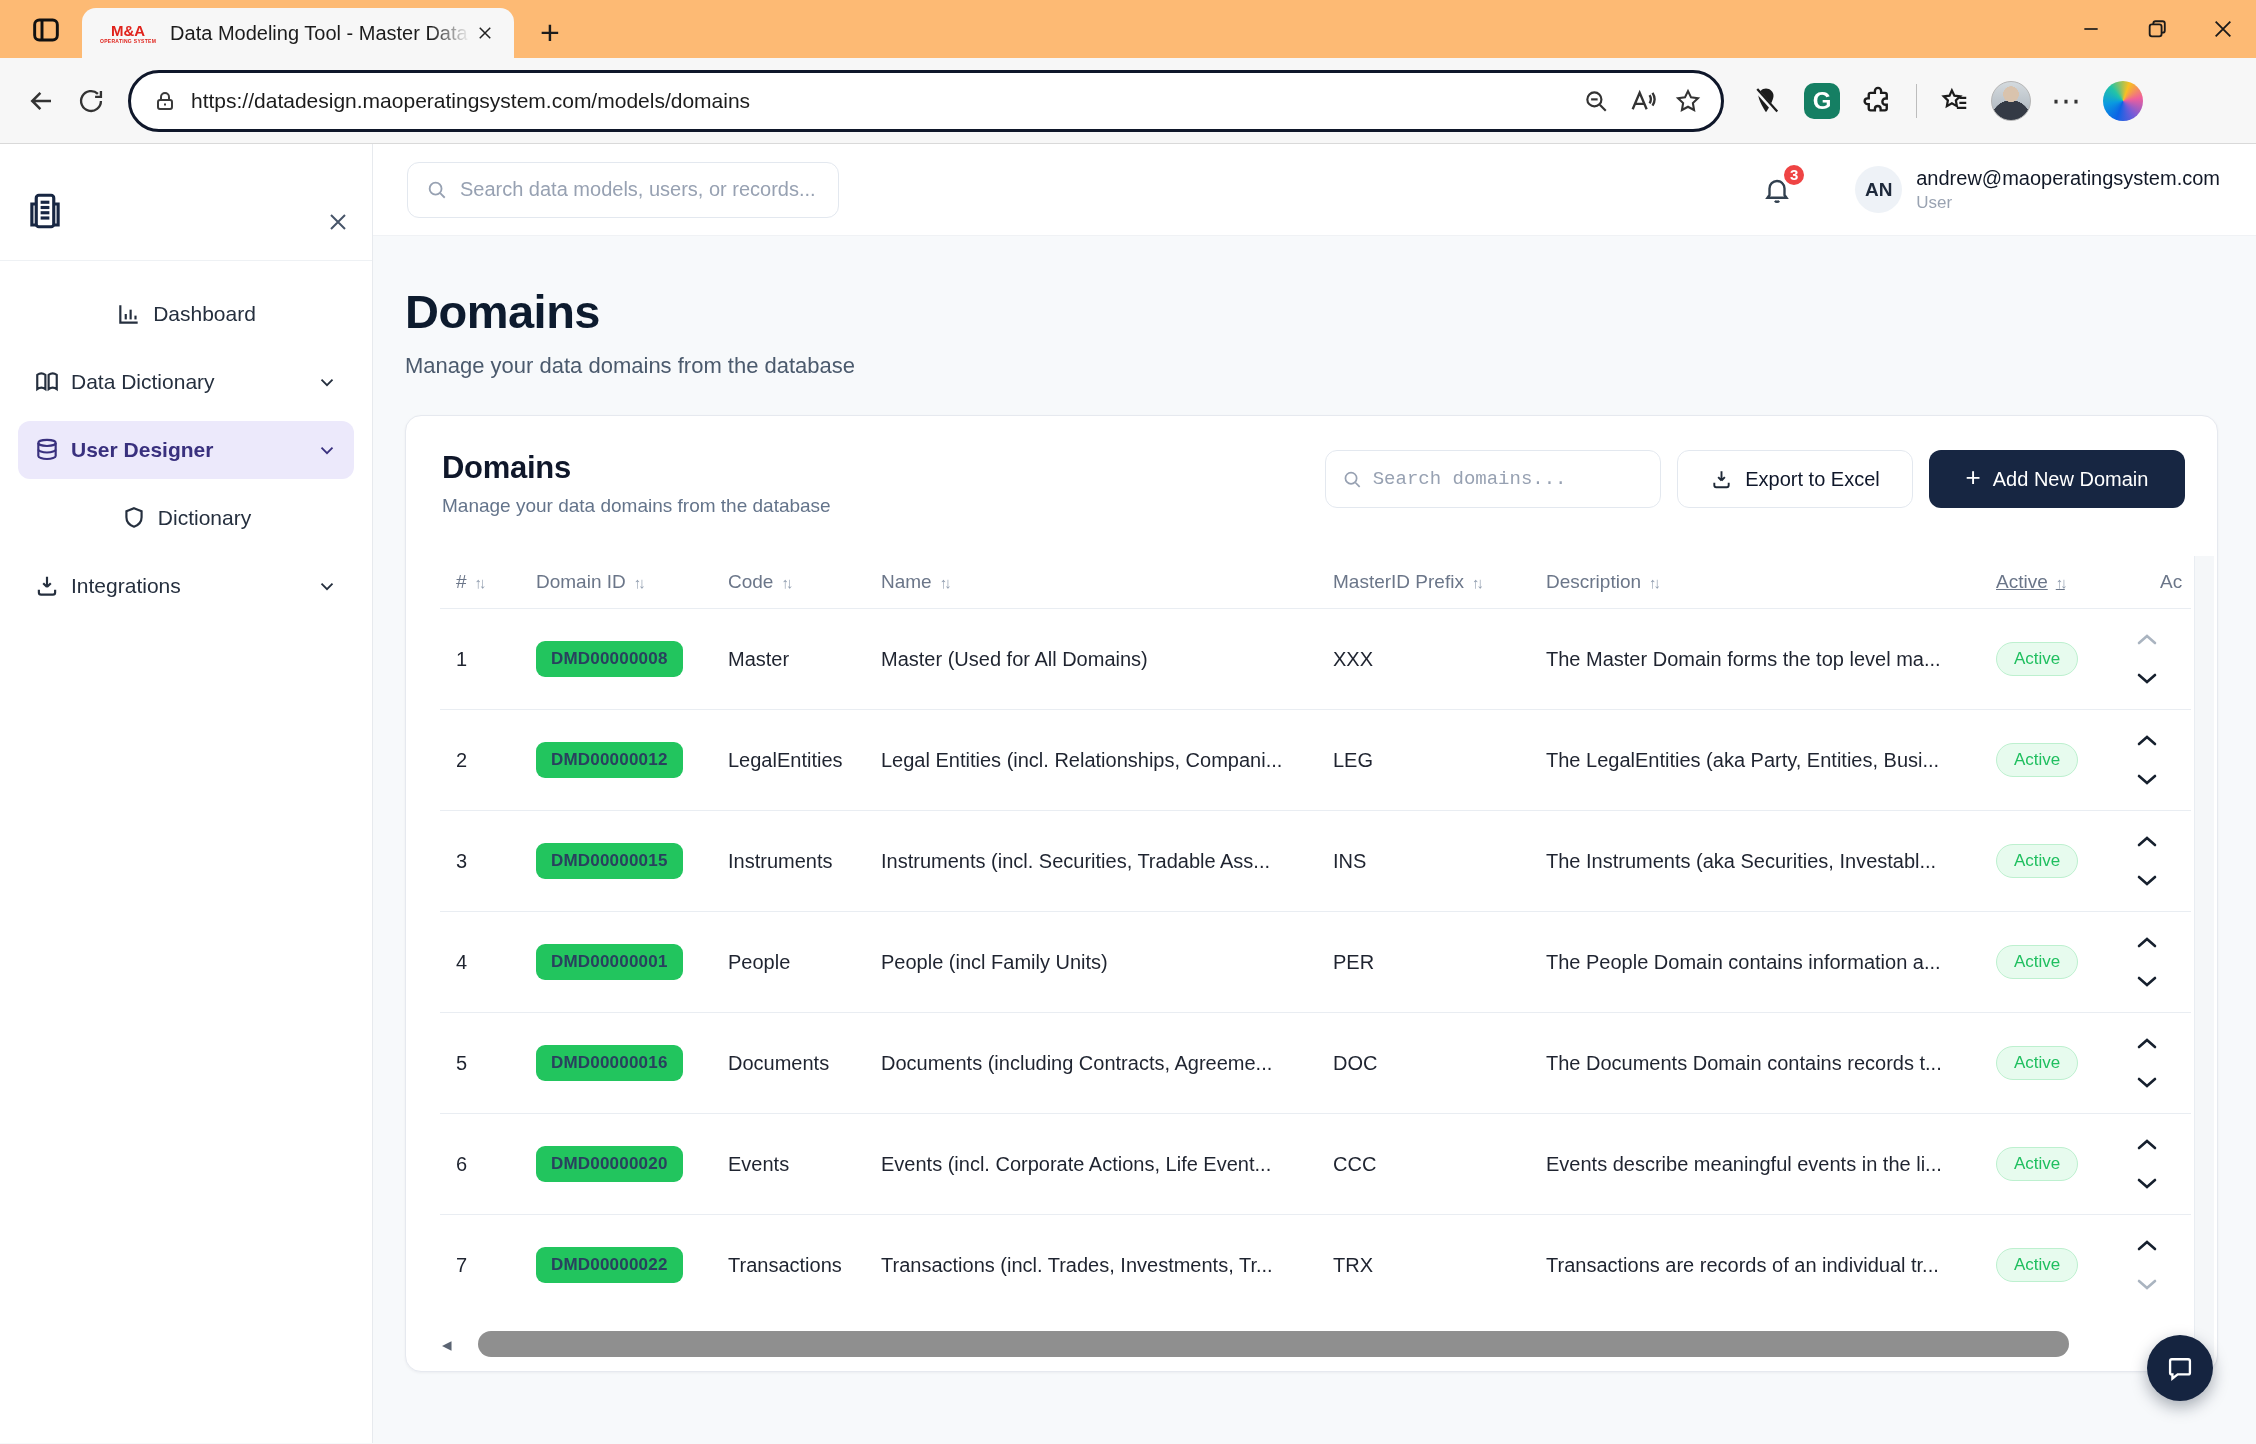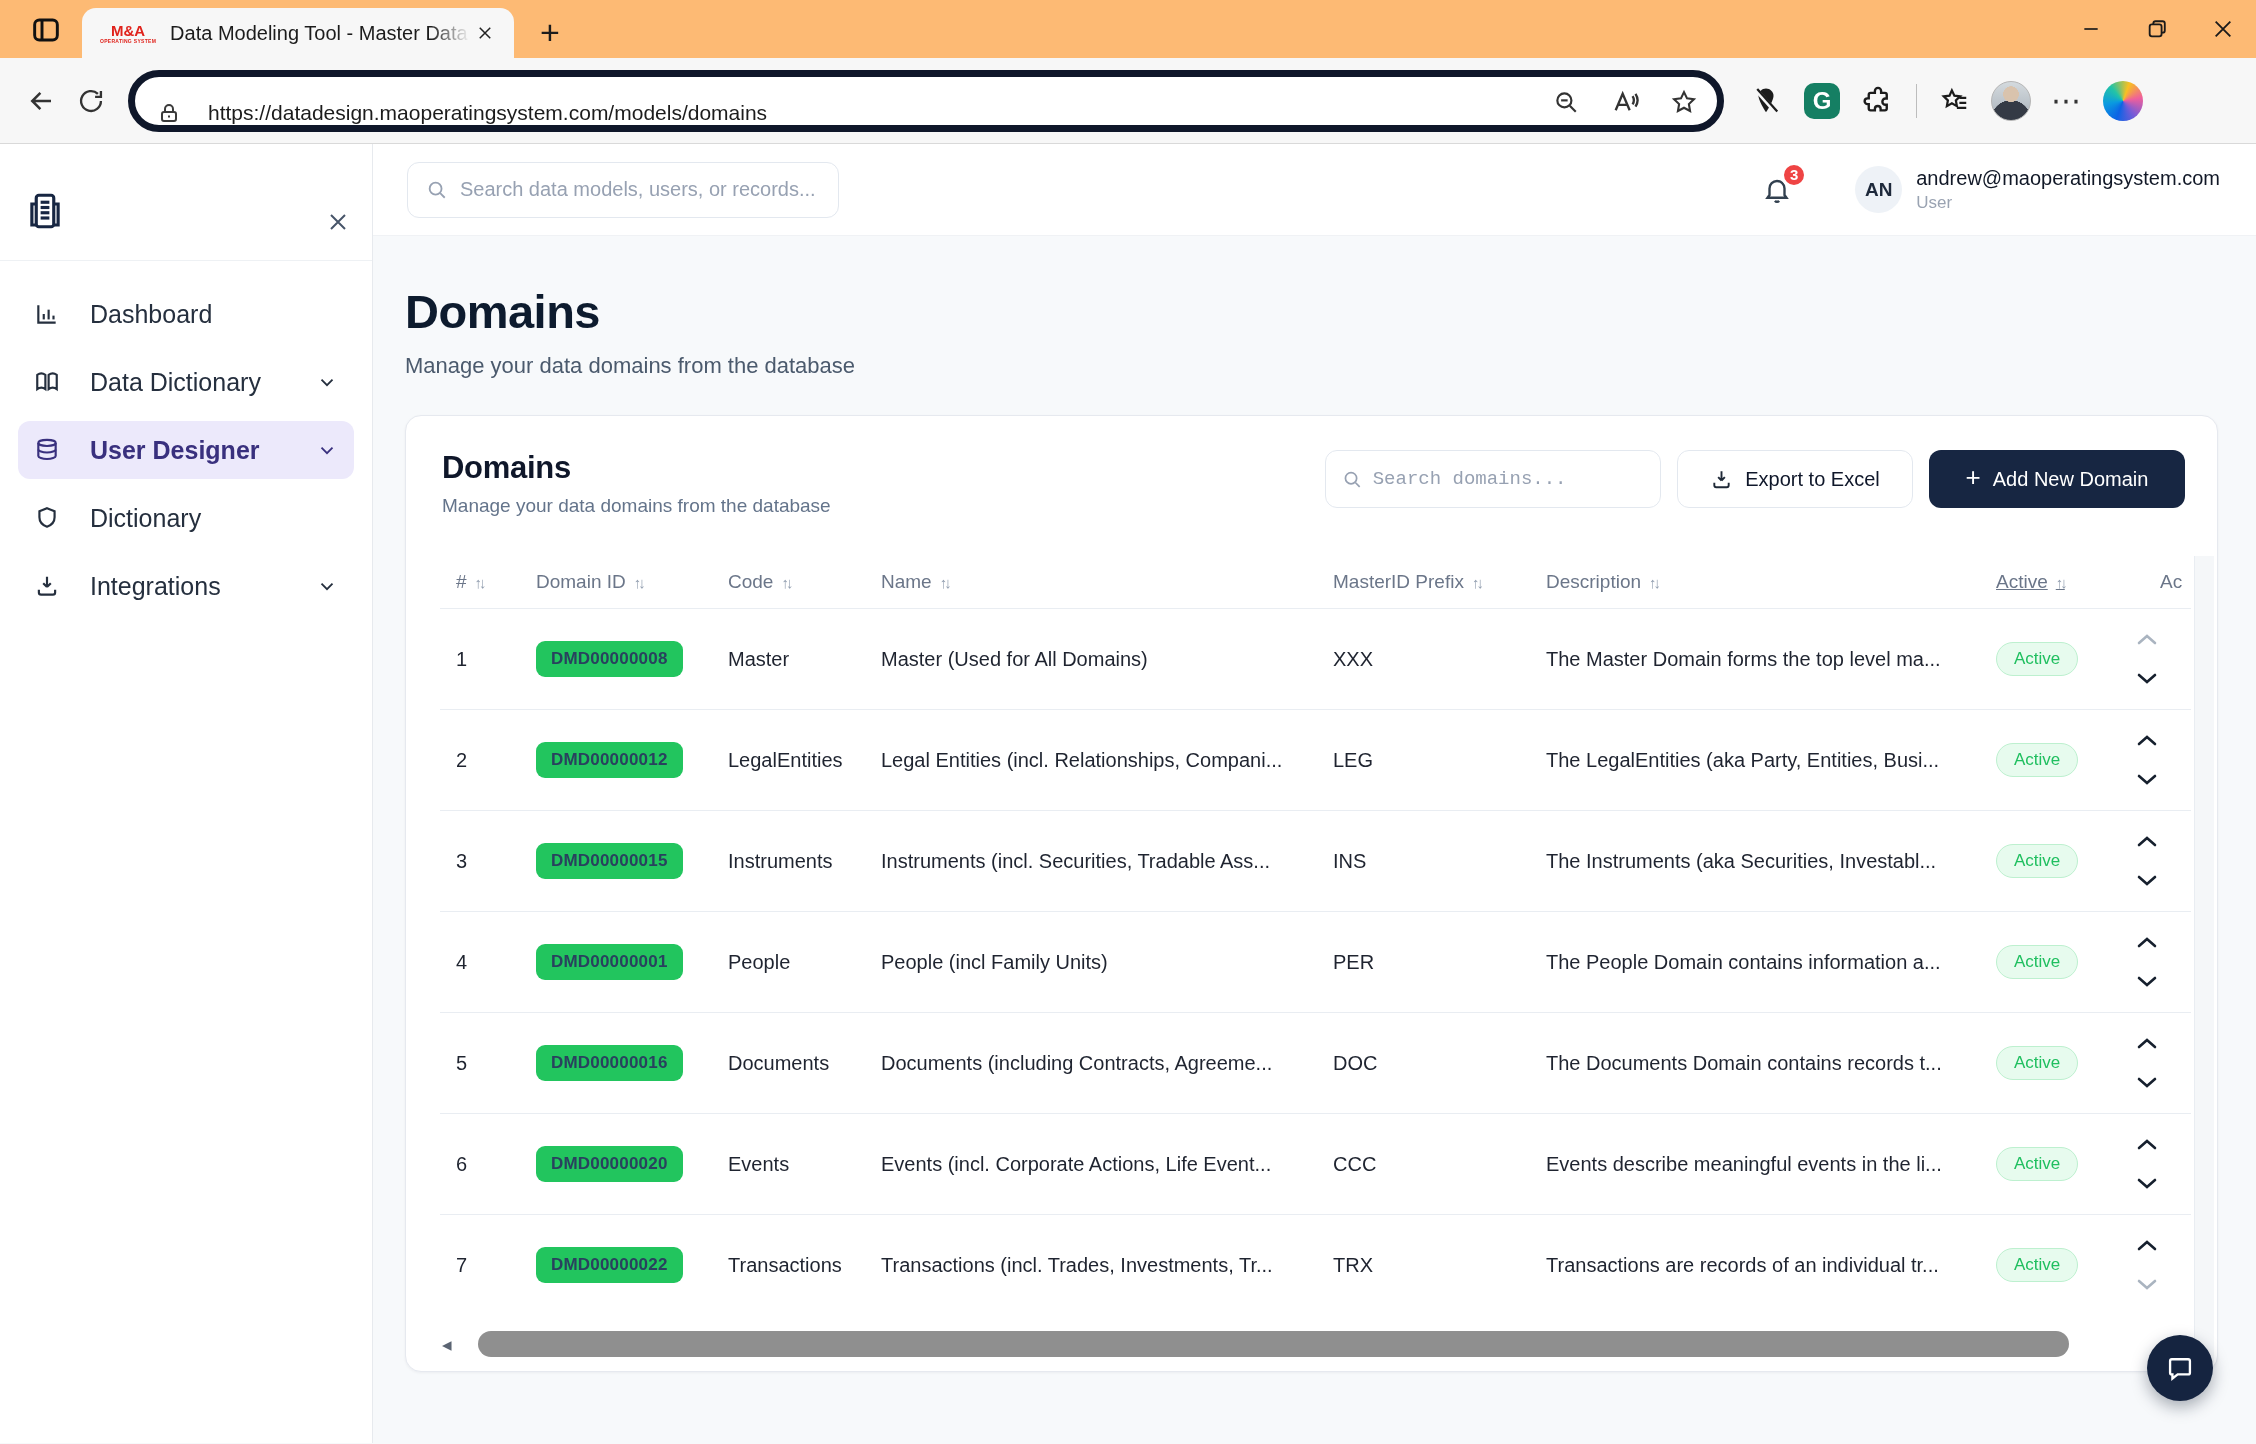--- a/index.html
+++ b/index.html
@@ -17,21 +17,21 @@
   .tab-title-wrap { width:300px; overflow:hidden; white-space:nowrap; position:relative; }
   .tab-title { font-size:20px; color:#1c1c1c; }
   .tab-title-wrap::after { content:""; position:absolute; right:0; top:0; bottom:0; width:40px; background:linear-gradient(90deg, rgba(247,247,247,0), #f7f7f7); }
   .tab-close { margin-left:auto; width:30px; height:30px; display:flex; align-items:center; justify-content:center; border-radius:6px; cursor:pointer; }
   .newtab { width:44px; height:44px; margin:0 0 4px 14px; display:flex; align-items:center; justify-content:center; font-size:34px; color:#1c1c1c; font-weight:300; cursor:pointer; }
   .win-controls { position:absolute; right:0; top:0; height:58px; display:flex; align-items:center; }
   .win-btn { width:66px; height:58px; display:flex; align-items:center; justify-content:center; cursor:pointer; }
 
   .toolbar { height:86px; background:#f7f7f7; border-bottom:1px solid #d9d9d9; display:flex; align-items:center; padding:0 16px; }
   .nav-btn { width:50px; height:50px; display:flex; align-items:center; justify-content:center; border-radius:10px; cursor:pointer; }
-  .urlbar { flex:0 0 auto; width:1596px; height:62px; background:#ffffff; border:7px solid #0f172a; border-radius:32px; display:flex; align-items:flex-end; margin-left:12px; padding:0 10px 0 22px;gap:13px; }
+  .urlbar { flex:0 0 auto; width:1596px; height:62px; background:#ffffff; border:3px solid #0f172a; border-radius:32px; display:flex; align-items:center; margin-left:12px; padding:0 10px 0 22px; }
   .url-text { font-size:21px; color:#1c1c1c; margin-left:14px; flex:1; white-space:nowrap; overflow:hidden; }
   .url-icon-btn { width:46px; height:46px; display:flex; align-items:center; justify-content:center; border-radius:8px; cursor:pointer; }
   .toolbar-icons { display:flex; align-items:center; margin-left:18px; gap:8px; }
   .tb-icon { width:48px; height:48px; display:flex; align-items:center; justify-content:center; border-radius:8px; cursor:pointer; }
   .tb-divider { width:1px; height:34px; background:#bdbdbd; margin:0 6px; }
   .grammarly { width:36px; height:36px; background:#157f63; border-radius:10px; color:#ffffff; font-weight:800; font-size:24px; display:flex; align-items:center; justify-content:center; }
   .profile-pic { width:40px; height:40px; border-radius:50%;
     background: radial-gradient(circle at 50% 32%, #d9c3ad 0 24%, rgba(0,0,0,0) 25%),
                 radial-gradient(circle at 50% 100%, #343a45 0 46%, rgba(0,0,0,0) 47%),
                 linear-gradient(#d4dade, #a8b1ba); border:1px solid #b5b5b5; }
@@ -42,21 +42,21 @@
   
   .page { display:flex; height:1299px; }
   .sidebar { width:373px; background:#ffffff; border-right:1px solid #e7eaee; flex:0 0 auto; }
   .side-head { display:flex; align-items:flex-start; padding:30px 22px 26px 24px; border-bottom:1px solid #eef1f4; }
   .brand-icon { margin-top:16px; flex:0 0 auto; }
   .side-head-text { margin-left:16px; width:215px; }
   .side-title { font-size:25px; font-weight:800; color:#101828; letter-spacing:-.2px; }
   .side-sub { font-size:16px; color:#8a94a6; margin-top:6px; line-height:1.35; }
   .side-close { margin-left:auto; margin-top:36px; cursor:pointer; }
   .nav { padding:24px 18px; display:flex; flex-direction:column; gap:10px; }
-  .nav-item { height:58px; border-radius:12px; display:flex; align-items:center; padding:0 16px; gap:30px; font-size:25px; color:#252f3e; cursor:pointer; }
+  .nav-item { height:58px; border-radius:12px; display:flex; align-items:center; padding:0 16px; gap:11px; font-size:21px; color:#252f3e; cursor:pointer;justify-content:center; }
   .nav-item .chev-down { margin-left:auto; }
   .nav-item.active { background:#ece9fb; color:#39307e; font-weight:600; }
   .nav-item.active svg { stroke:#39307e; }
   .nav-item svg { stroke:#252f3e; }
 
   .main { flex:1; display:flex; flex-direction:column; background:#f7f9fb; }
   .app-header { height:92px; background:#ffffff; display:flex; align-items:center; padding:0 36px 0 34px; border-bottom:1px solid #f0f2f5; }
   .global-search { width:432px; height:56px; border:1.5px solid #e3e8ef; border-radius:12px; background:#ffffff; display:flex; align-items:center; padding:0 18px; gap:12px; }
   .global-search input { border:none; outline:none; font-size:20px; color:#475569; width:100%; background:transparent; font-family:inherit; }
   .global-search input::placeholder { color:#97a1b2; }

